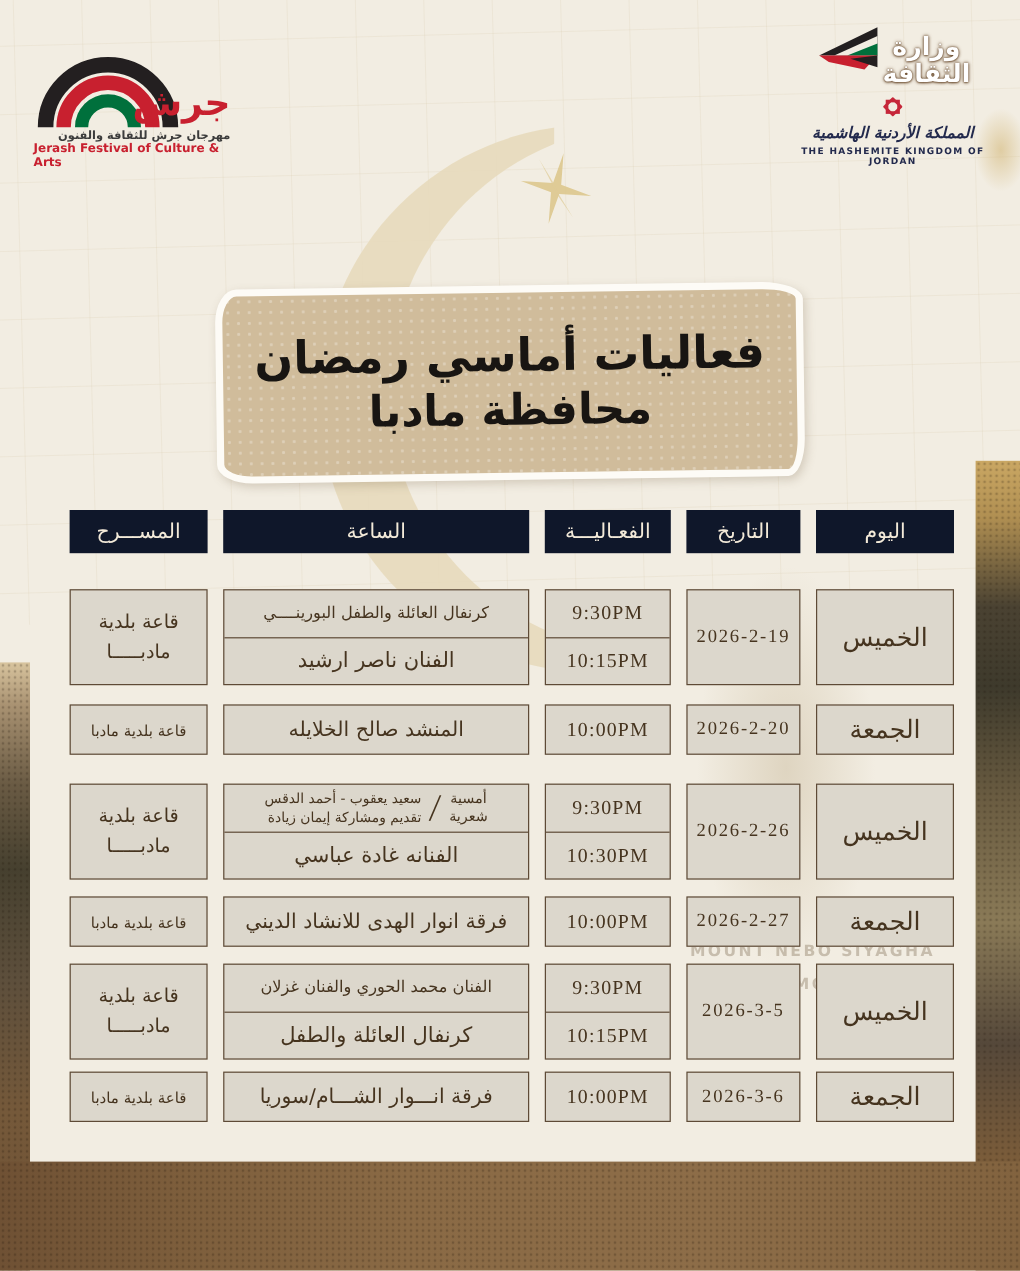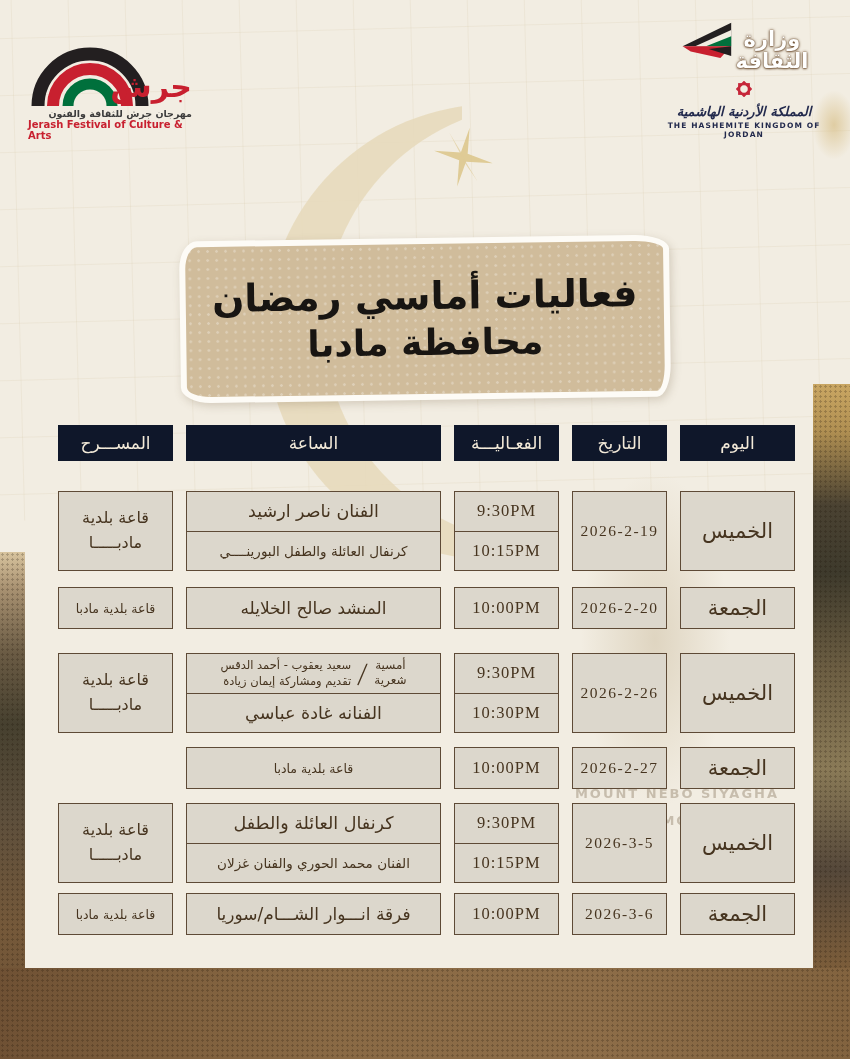--- a/index.html
+++ b/index.html
@@ -200,22 +200,22 @@
     <div class="row tall mt-a">
       <div class="cell day-cell">الخميس</div>
       <div class="cell">
           <span class="date-text" dir="ltr">2026-2-19</span>
         </div>
       <div class="cell split">
         <div class="sub serif">9:30PM</div>
         <div class="sub serif">10:15PM</div>
       </div>
       <div class="cell split">
+        <div class="sub ev-sm">كرنفال العائلة والطفل البورينــــي</div>
         <div class="sub ev-lg">الفنان ناصر ارشيد</div>
-        <div class="sub ev-sm">كرنفال العائلة والطفل البورينــــي</div>
       </div>
       <div class="cell venue-tall">
         <div>
           <div>قاعة بلدية</div>
           <div>مادبـــــا</div>
         </div>
       </div>
     </div>
 
     <div class="row short mt-b">
@@ -260,35 +260,36 @@
         </div>
       </div>
     </div>
 
     <div class="row short mt-d">
       <div class="cell day-cell">الجمعة</div>
       <div class="cell">
           <span class="date-text" dir="ltr">2026-2-27</span>
         </div>
       <div class="cell serif">10:00PM</div>
+      <div class="cell event-single">فرقة انوار الهدى للانشاد الديني</div>
       <div class="cell venue-small">قاعة بلدية مادبا</div>
     </div>
 
     <div class="row tall mt-e">
       <div class="cell day-cell">الخميس</div>
       <div class="cell">
           <span class="date-text" dir="ltr">2026-3-5</span>
         </div>
       <div class="cell split">
         <div class="sub serif">9:30PM</div>
         <div class="sub serif">10:15PM</div>
       </div>
       <div class="cell split">
+        <div class="sub ev-sm">الفنان محمد الحوري والفنان غزلان</div>
         <div class="sub ev-lg">كرنفال العائلة والطفل</div>
-        <div class="sub ev-sm">الفنان محمد الحوري والفنان غزلان</div>
       </div>
       <div class="cell venue-tall">
         <div>
           <div>قاعة بلدية</div>
           <div>مادبـــــا</div>
         </div>
       </div>
     </div>
 
     <div class="row short mt-f">

